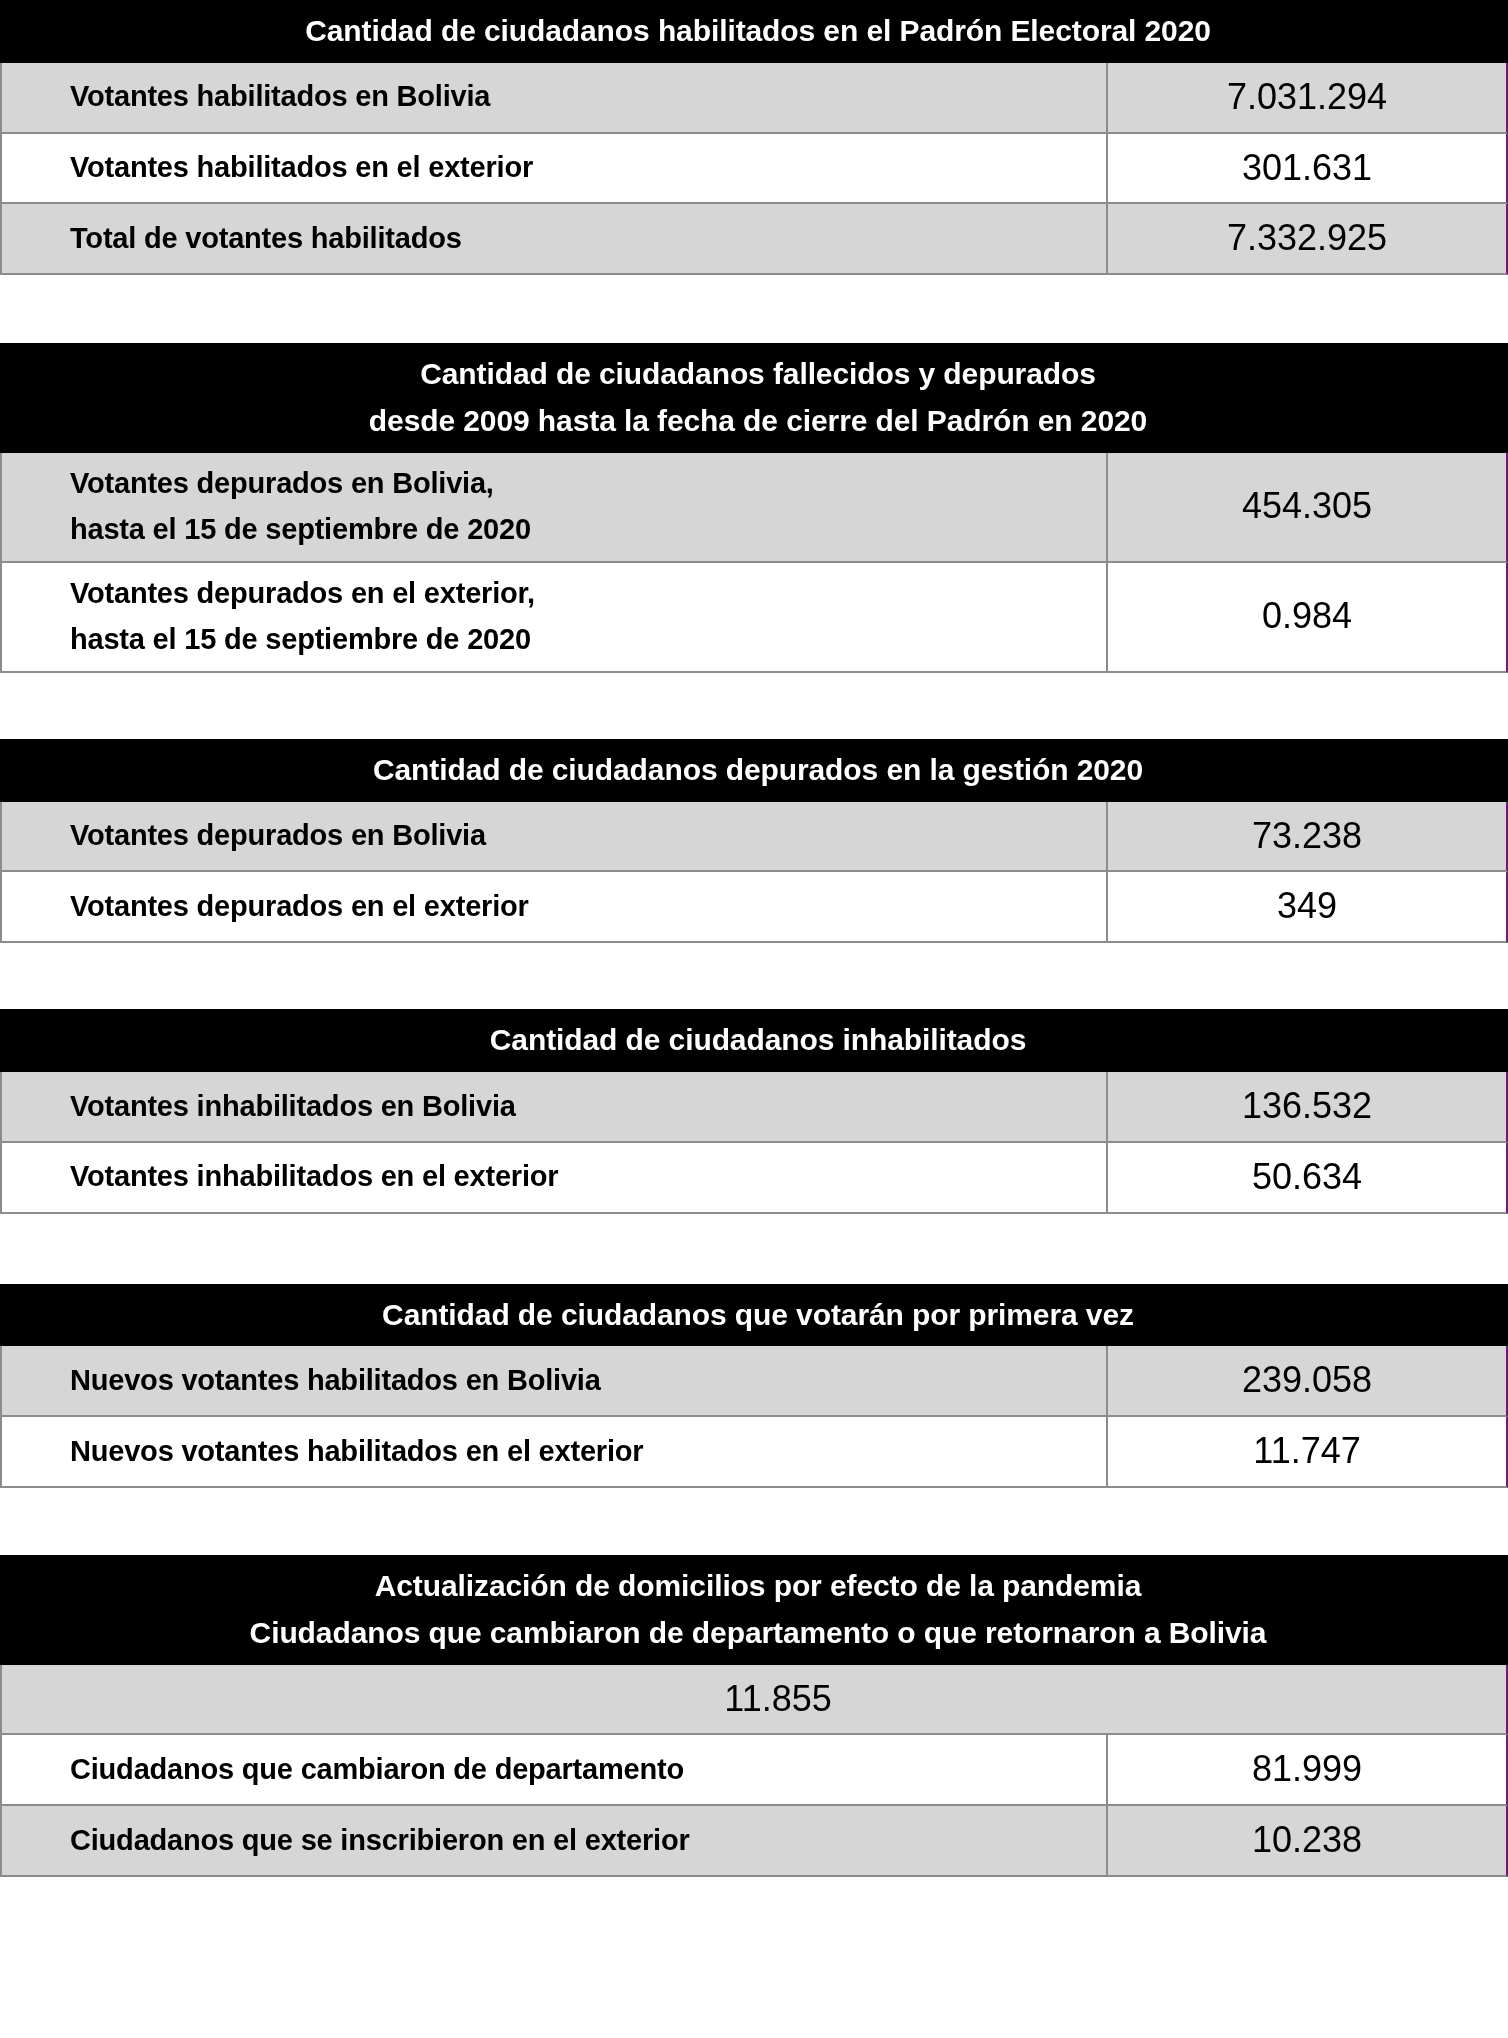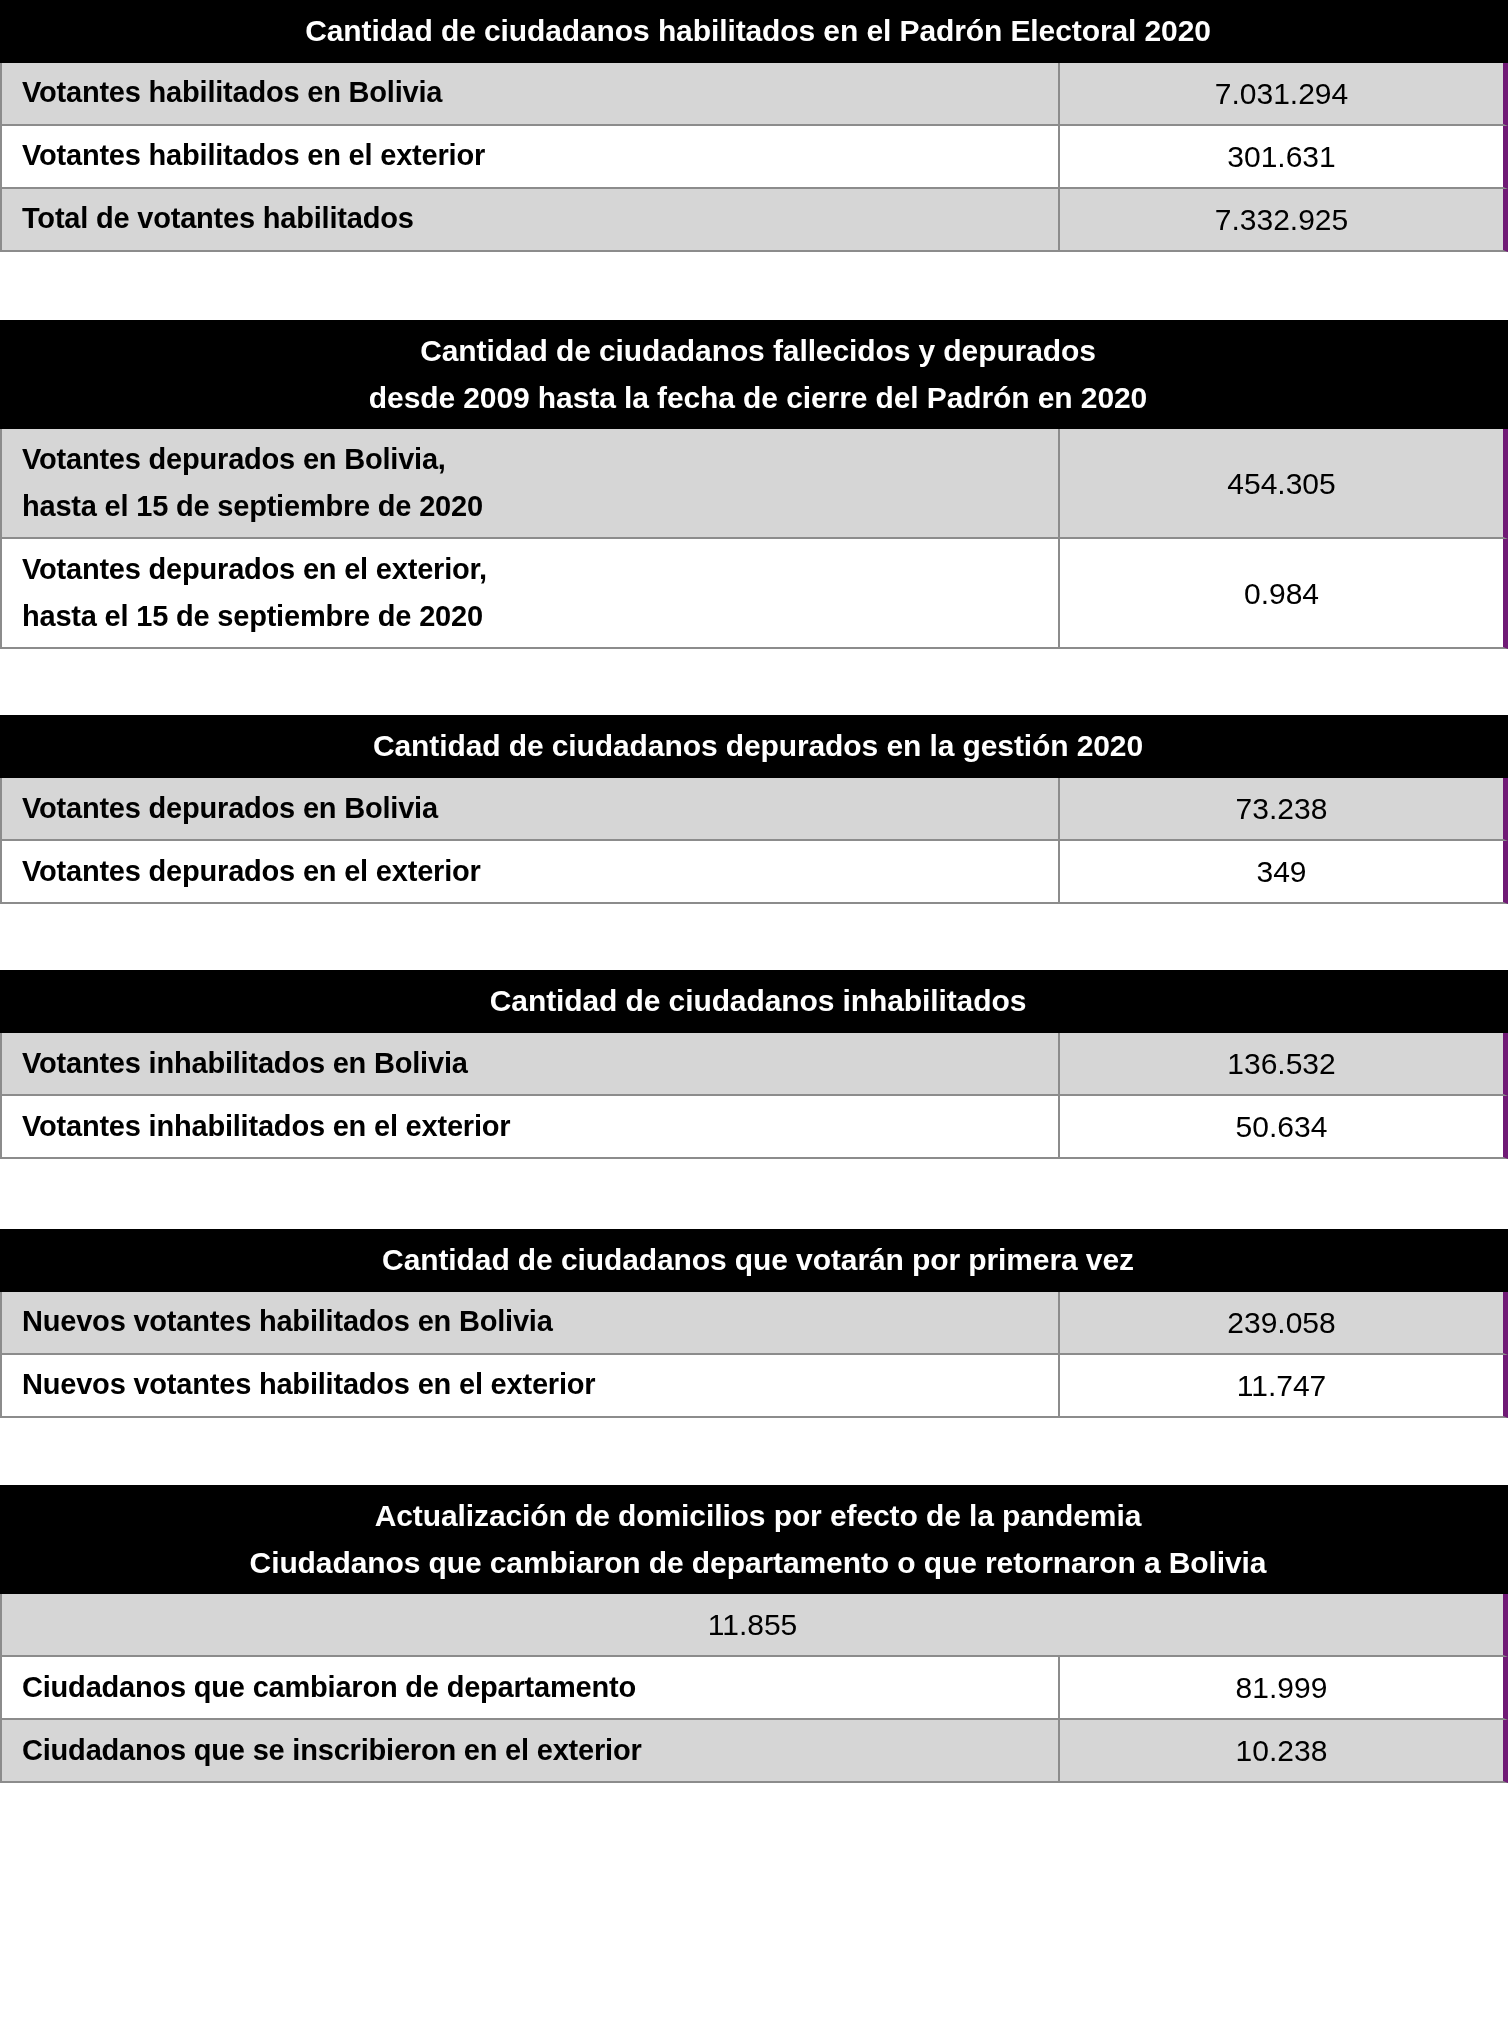--- a/index.html
+++ b/index.html
@@ -38,22 +38,23 @@
     letter-spacing: -0.1px;
   }
   .t-header .hline { display: block; }
   .t-header .hline + .hline { margin-top: 9px; }
 
   .t-row {
     display: flex;
     width: 1508px;
     box-sizing: border-box;
     border-left: 2px solid #8c8c8c;
-    border-right: 5px solid #701a75;
+    border-right: 2px solid #701a75;
     border-bottom: 2px solid #8c8c8c;
+    padding-left: 48px;
   }
   .t-row.shaded { background: #d6d6d6; }
   .t-row.plain  { background: #ffffff; }
 
   .cell-label {
     width: 1058px;
     box-sizing: border-box;
     padding: 11px 0 11px 20px;
     font-size: 29px;
     font-weight: bold;
@@ -66,21 +67,21 @@
     border-right: 2px solid #8c8c8c;
     letter-spacing: -0.2px;
   }
   .cell-label .lline { display: block; }
   .cell-label .lline + .lline { margin-top: 9px; }
 
   .cell-value {
     flex: 1 1 auto;
     box-sizing: border-box;
     padding: 11px 10px;
-    font-size: 30px;
+    font-size: 36px;
     font-weight: normal;
     color: #000000;
     text-align: center;
     display: flex;
     align-items: center;
     justify-content: center;
     line-height: 1.30;
   }
 
   

